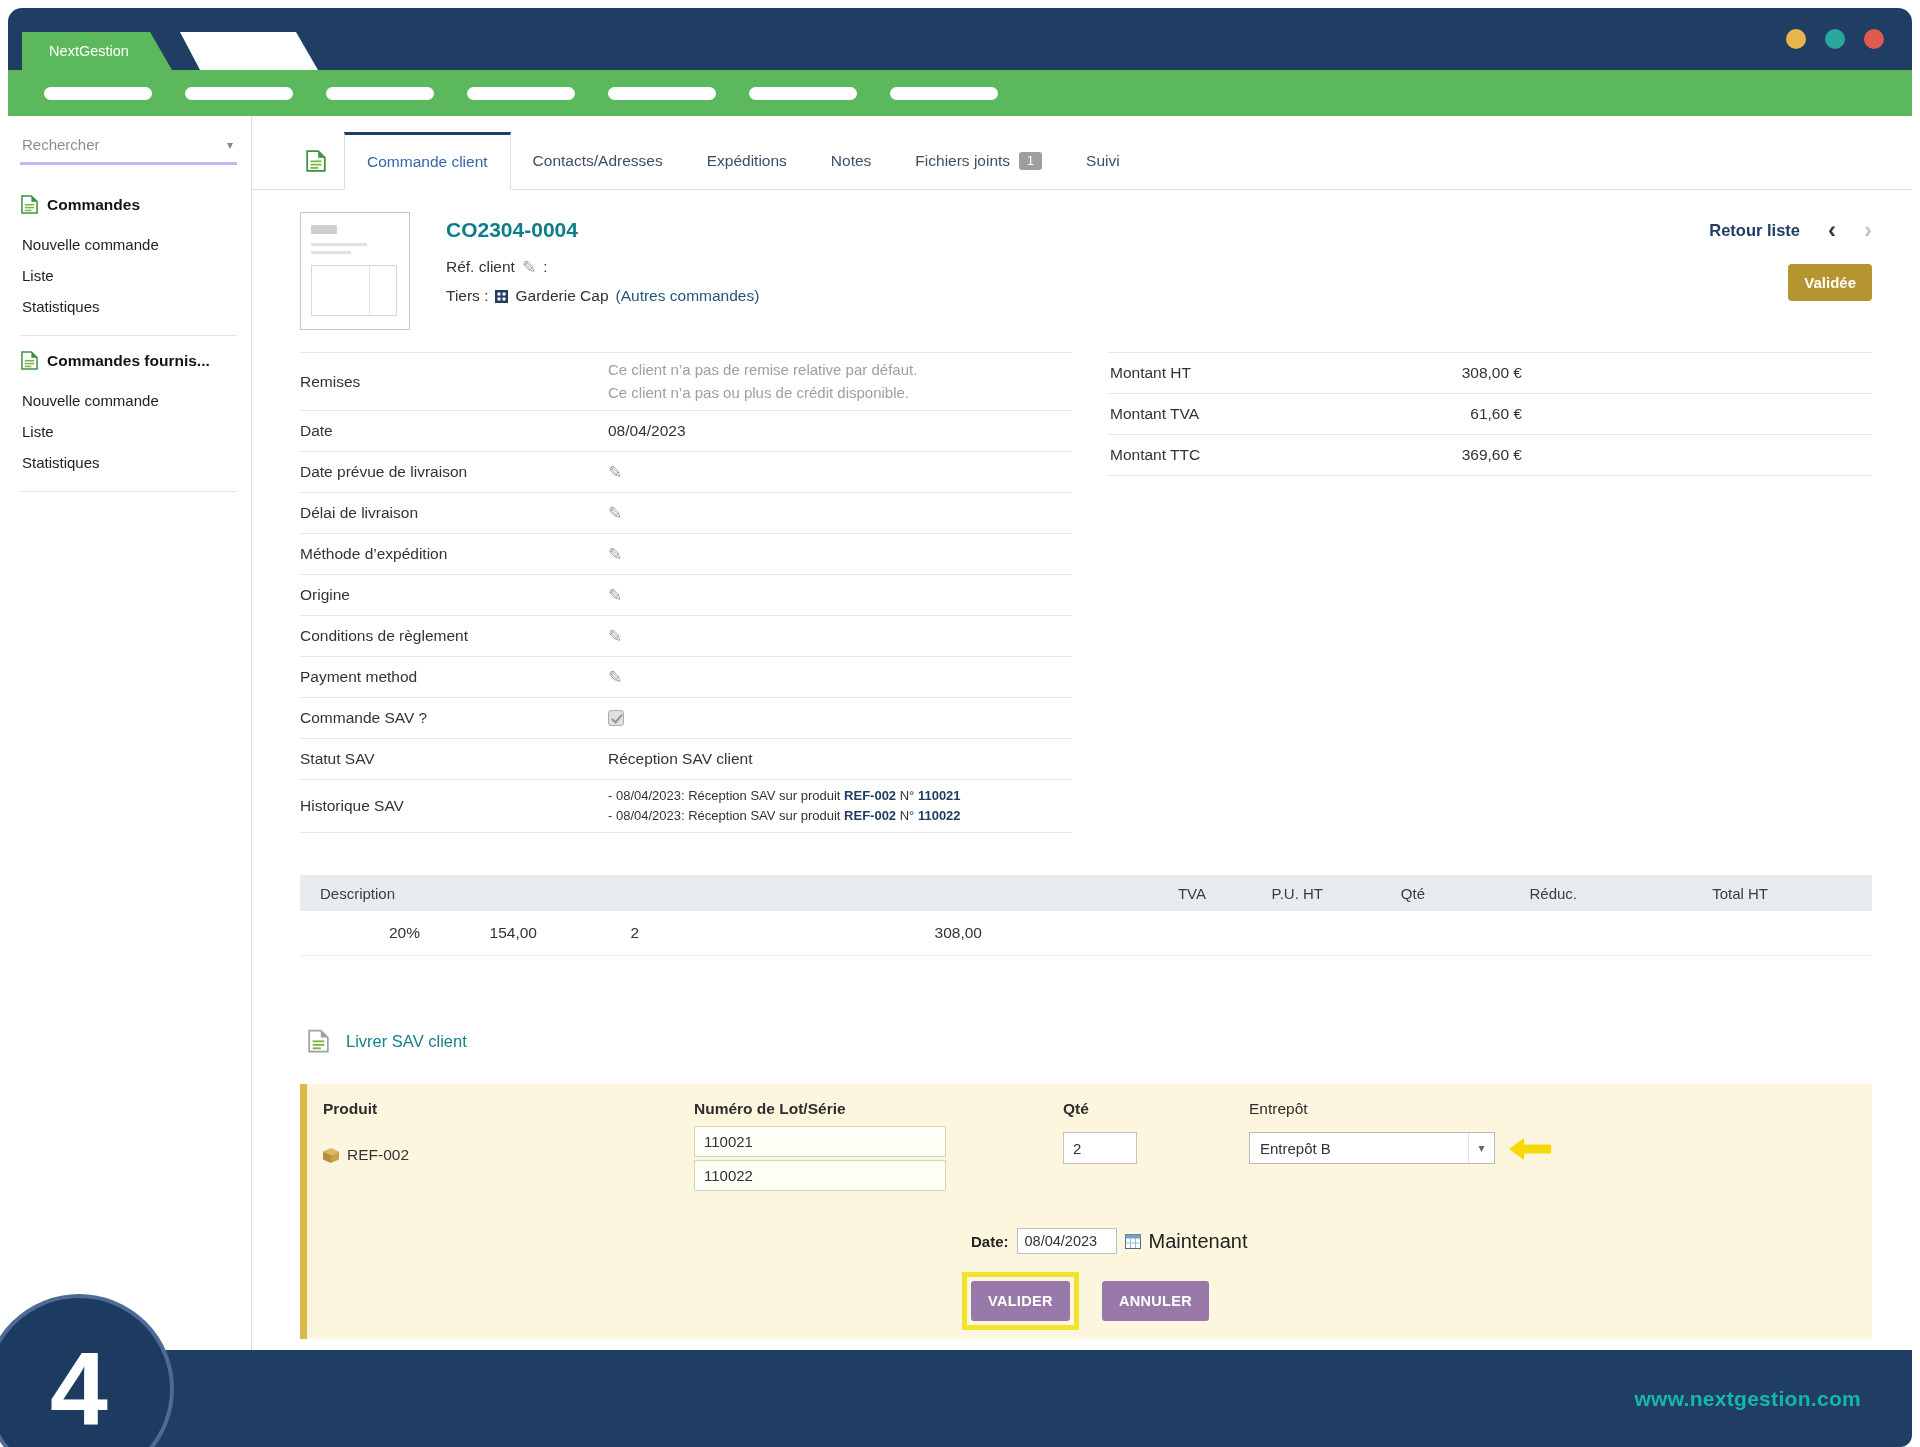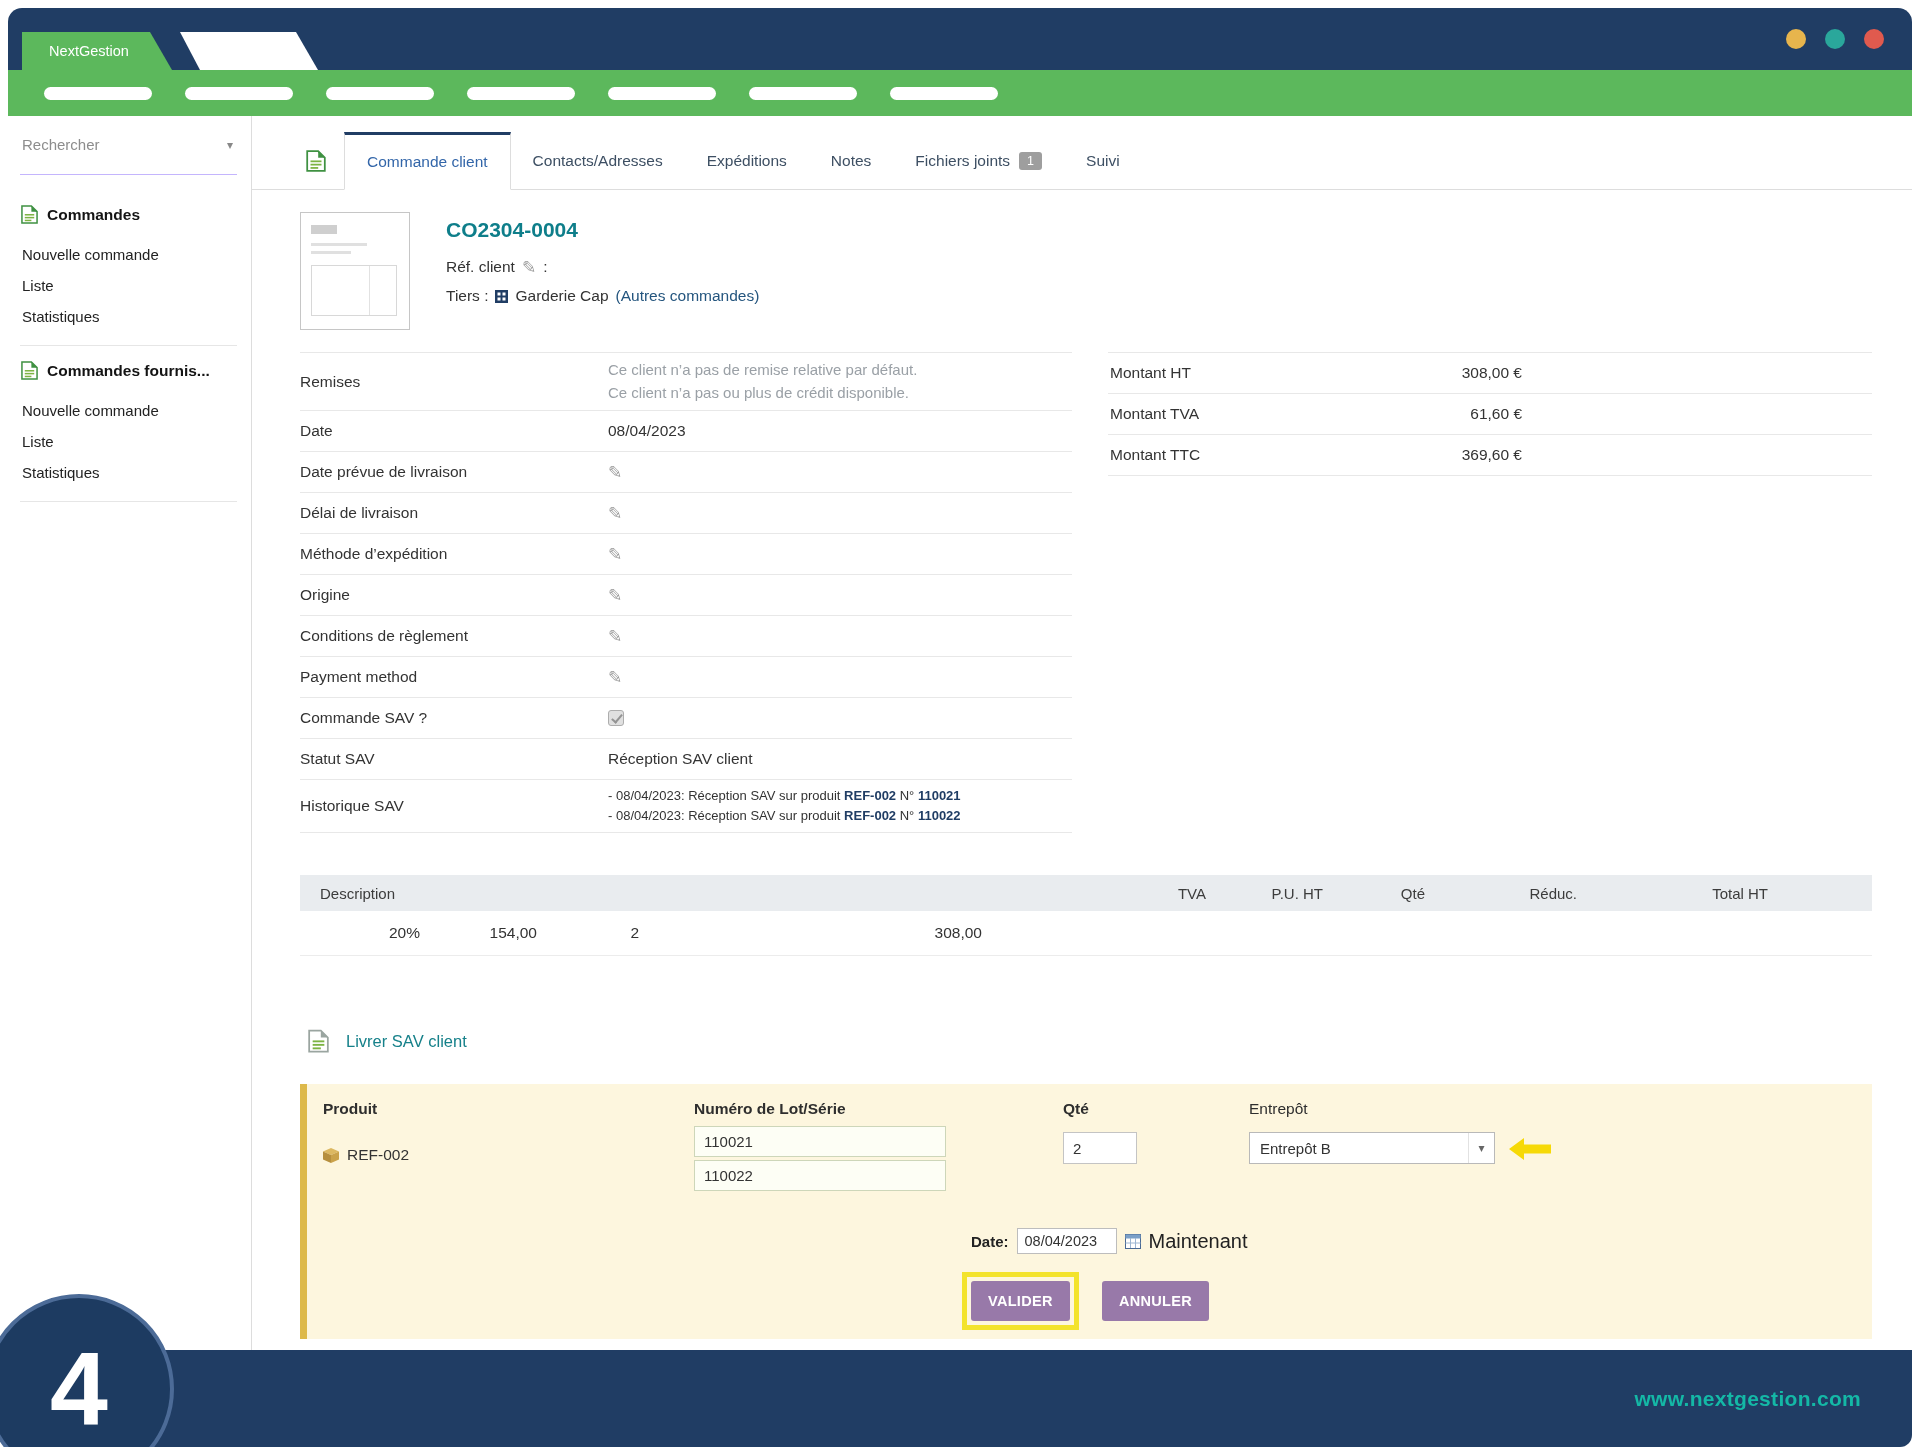--- a/index.html
+++ b/index.html
@@ -18,21 +18,21 @@
   .greenbar{position:absolute;top:70px;left:8px;right:8px;height:46px;background:#5cb85c;display:flex;align-items:center;gap:33px;padding-left:36px;}
   .pill{width:108px;height:13px;border-radius:7px;background:#fff;cursor:pointer;}
 
   .bottombar{position:absolute;left:8px;right:8px;bottom:0;height:97px;background:#203d64;border-radius:0 0 12px 12px;}
   .site-url{position:absolute;right:51px;top:50%;transform:translateY(-50%);color:#14b8a6;font-size:21px;font-weight:bold;letter-spacing:.3px;}
   .step-circle{position:absolute;left:-16px;top:1294px;width:190px;height:190px;border-radius:50%;background:#1d3b61;border:4px solid #4c6b97;z-index:50;display:flex;align-items:center;justify-content:center;}
   .step-num{color:#fff;font-size:104px;font-weight:bold;line-height:1;}
 
   
   .sidebar{position:absolute;top:116px;left:8px;width:244px;bottom:97px;background:#fff;border-right:1px solid #ddd;padding:14px 14px 0 12px;font-size:15px;color:#222;}
-  .search-box{display:flex;align-items:center;border-bottom:1px solid #c4b5fd;padding:6px 4px 21px 2px;margin-bottom:30px;}
+  .search-box{display:flex;align-items:center;border-bottom:3px solid #c4b5fd;padding:6px 4px 9px 2px;margin-bottom:30px;}
   .search-box input{border:none;outline:none;flex:1;font-size:15px;color:#555;font-family:inherit;background:transparent;}
   .search-box input::placeholder{color:#8d8d8d;}
   .caret-down{color:#888;font-size:12px;}
   .side-title{display:flex;align-items:center;gap:9px;font-weight:bold;font-size:15.5px;margin:8px 0 15px 1px;color:#141414;white-space:nowrap;overflow:hidden;text-overflow:ellipsis;}
   .side-item{padding:7px 2px;cursor:pointer;color:#222;}
   .side-divider{border-top:1px solid #e6e6e6;margin:13px 0 15px 0;}
 
   
   .main{position:absolute;top:116px;left:252px;right:8px;bottom:97px;background:#fff;overflow:hidden;}
 
@@ -227,20 +227,28 @@
             <rect width="13" height="13" fill="#203d64"></rect>
             <rect x="2.5" y="2.5" width="3" height="3" fill="#fff"></rect>
             <rect x="7.5" y="2.5" width="3" height="3" fill="#fff"></rect>
             <rect x="2.5" y="7.5" width="3" height="3" fill="#fff"></rect>
             <rect x="7.5" y="7.5" width="3" height="3" fill="#fff"></rect>
           </svg>
         <span>Garderie Cap</span>
         <span class="tiers-link">(Autres commandes)</span>
       </div>
     </div>
+    <div class="head-right">
+      <div class="retour-row">
+        <span class="retour-label">Retour liste</span>
+        <span class="chev-left">‹</span>
+        <span class="chev-right">›</span>
+      </div>
+      <span class="validated-btn">Validée</span>
+    </div>
   </div>
 
   <div class="form-region">
     <div class="fields">
       <div class="frow">
         <span class="flabel">Remises</span>
         <div class="fvalue" style="display:block;">
           <div class="muted">Ce client n’a pas de remise relative par défaut.</div>
           <div class="muted">Ce client n’a pas ou plus de crédit disponible.</div>
         </div>

